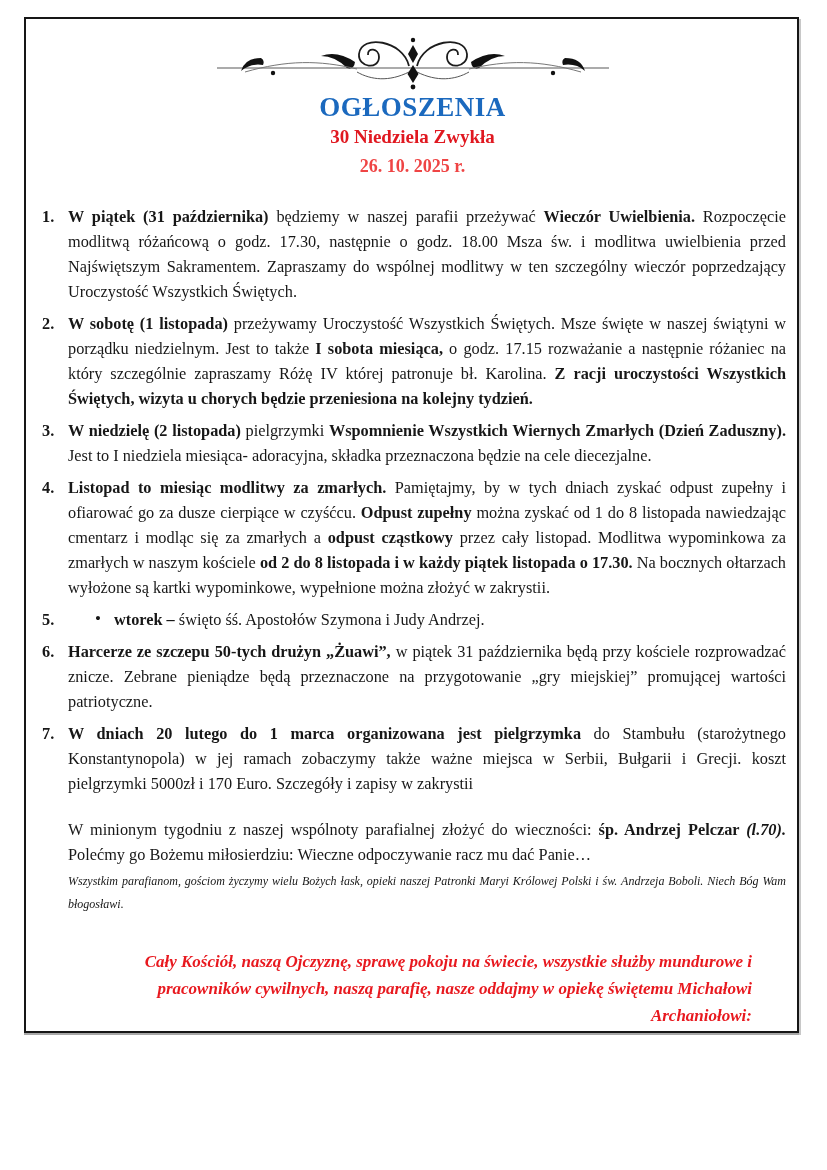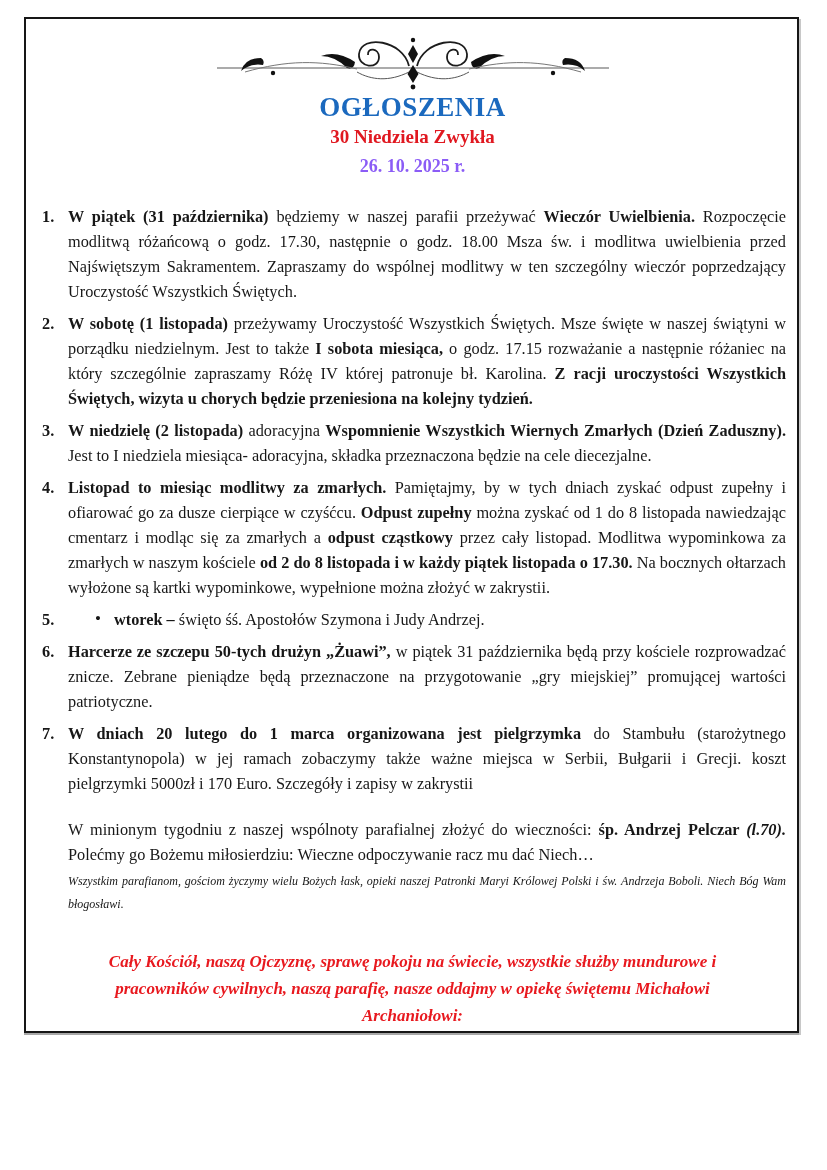--- a/index.html
+++ b/index.html
@@ -14,21 +14,21 @@
   .list{margin-top:27px;}
   .item{position:relative;padding-left:29px;margin-bottom:7px;text-align:justify;
         font-size:16.3px;line-height:25px;}
   .item .num{position:absolute;left:3px;top:0;font-weight:bold;}
   .bullet{position:relative;margin-left:23px;padding-left:23px;text-align:left;}
   .bullet .dot{position:absolute;left:4px;top:-1px;font-size:17px;}
   .b{font-weight:bold;text-align:center;}
   .i{font-style:italic;}
   .obituary{margin:21px 0 0 29px;text-align:justify;font-size:16.3px;line-height:25px;}
   .wishes{margin:3px 0 0 29px;text-align:justify;font-size:12px;line-height:23px;font-style:italic;}
-  .redblock{margin-top:32px;padding:0 34px;text-align:center;font-weight:bold;font-style:italic;
+  .redblock{margin-top:32px;padding:0 34px;text-align:right;font-weight:bold;font-style:italic;
             font-size:17px;line-height:27px;}
 </style>
 </head>
 <body>
 
 <div class="sheet">
 
   <svg class="ornament" width="396" height="58" viewBox="0 0 396 58" aria-hidden="true">
     <line x1="2" y1="36" x2="394" y2="36" stroke="#8f8f8f" stroke-width="1.4"></line>
     <g id="half-left">
@@ -48,33 +48,33 @@
       <path d="M46 26 q -16 0 -20 13 q 9 -8 22 -6 q 2 -5 -2 -7 Z" fill="#111"></path>
     </g>
     <circle cx="198" cy="8" r="2.2" fill="#111"></circle>
     <path d="M198 13 L203 22 L198 31 L193 22 Z" fill="#111"></path>
     <path d="M198 33 L203.5 42 L198 51 L192.5 42 Z" fill="#111"></path>
     <circle cx="198" cy="55" r="2.4" fill="#111"></circle>
   </svg>
 
   <h1 class="title" style="color:#1b69be">OGŁOSZENIA</h1>
   <h2 class="sub1" style="color:#e01820">30 Niedziela Zwykła</h2>
-  <h3 class="sub2" style="color:#8b5cf6">26. 10. 2025 r.</h3>
+  <h3 class="sub2" style="color:#ef4444">26. 10. 2025 r.</h3>
 
   <div class="list">
       <div class="item"><span class="num">1.</span><span><span class="b">W piątek (31 października) </span><span>będziemy w naszej parafii przeżywać </span><span class="b">Wieczór Uwielbienia. </span><span>Rozpoczęcie modlitwą różańcową o godz. 17.30, następnie o godz. 18.00 Msza św. i modlitwa uwielbienia przed Najświętszym Sakramentem. Zapraszamy do wspólnej modlitwy w ten szczególny wieczór poprzedzający Uroczystość Wszystkich Świętych.</span></span></div>
       <div class="item"><span class="num">2.</span><span><span class="b">W sobotę (1 listopada) </span><span>przeżywamy Uroczystość Wszystkich Świętych. Msze święte w naszej świątyni w porządku niedzielnym. Jest to także </span><span class="b">I sobota miesiąca, </span><span>o godz. 17.15 rozważanie a następnie różaniec na który szczególnie zapraszamy Różę IV której patronuje bł. Karolina. </span><span class="b">Z racji uroczystości Wszystkich Świętych, wizyta u chorych będzie przeniesiona na kolejny tydzień.</span></span></div>
-      <div class="item"><span class="num">3.</span><span><span class="b">W niedzielę (2 listopada) </span><span>adoracyjna </span><span class="b">Wspomnienie Wszystkich Wiernych Zmarłych (Dzień Zaduszny). </span><span>Jest to I niedziela miesiąca- adoracyjna, składka przeznaczona będzie na cele diecezjalne.</span></span></div>
+      <div class="item"><span class="num">3.</span><span><span class="b">W niedzielę (2 listopada) </span><span>pielgrzymki </span><span class="b">Wspomnienie Wszystkich Wiernych Zmarłych (Dzień Zaduszny). </span><span>Jest to I niedziela miesiąca- adoracyjna, składka przeznaczona będzie na cele diecezjalne.</span></span></div>
       <div class="item"><span class="num">4.</span><span><span class="b">Listopad to miesiąc modlitwy za zmarłych. </span><span>Pamiętajmy, by w tych dniach zyskać odpust zupełny i  ofiarować go za dusze cierpiące w czyśćcu. </span><span class="b">Odpust zupełny </span><span>można zyskać od 1 do 8 listopada nawiedzając cmentarz i modląc się za zmarłych a </span><span class="b">odpust cząstkowy </span><span>przez cały listopad.  Modlitwa wypominkowa za zmarłych w naszym kościele </span><span class="b">od 2 do 8 listopada i w każdy piątek listopada o  17.30. </span><span>Na bocznych ołtarzach wyłożone są kartki wypominkowe, wypełnione można złożyć w zakrystii.</span></span></div>
       <div class="item"><span class="num">5.</span><div class="bullet"><span class="dot">•</span><span><span class="b">wtorek – </span><span>święto śś. Apostołów  Szymona i Judy Andrzej.</span></span></div></div>
       <div class="item"><span class="num">6.</span><span><span class="b">Harcerze ze szczepu 50-tych drużyn „Żuawi”, </span><span>w piątek 31 października będą przy kościele rozprowadzać znicze. Zebrane pieniądze będą przeznaczone na przygotowanie „gry miejskiej” promującej wartości patriotyczne.</span></span></div>
       <div class="item"><span class="num">7.</span><span><span class="b">W dniach 20 lutego do 1 marca organizowana jest pielgrzymka </span><span>do Stambułu (starożytnego Konstantynopola) w jej ramach zobaczymy także ważne miejsca w Serbii, Bułgarii i Grecji. koszt pielgrzymki 5000zł i 170 Euro. Szczegóły i zapisy w zakrystii</span></span></div>
     </div>
 
-  <p class="obituary"><span>W minionym tygodniu z naszej wspólnoty parafialnej złożyć do wieczności: </span><span class="b">śp. Andrzej Pelczar </span><span class="b i">(l.70). </span><span>Polećmy go Bożemu miłosierdziu: Wieczne odpoczywanie racz mu dać Niech…</span></p>
+  <p class="obituary"><span>W minionym tygodniu z naszej wspólnoty parafialnej złożyć do wieczności: </span><span class="b">śp. Andrzej Pelczar </span><span class="b i">(l.70). </span><span>Polećmy go Bożemu miłosierdziu: Wieczne odpoczywanie racz mu dać Panie…</span></p>
 
   <p class="wishes"><span class="i">Wszystkim parafianom, gościom życzymy wielu Bożych łask, opieki naszej Patronki Maryi Królowej Polski i  św. Andrzeja Boboli.   Niech Bóg Wam błogosławi.</span></p>
 
   <div class="redblock" style="color:#e8191f">
     <span>Cały Kościół, naszą Ojczyznę, sprawę pokoju na świecie, wszystkie służby mundurowe i pracowników cywilnych, naszą parafię, nasze oddajmy w opiekę świętemu Michałowi Archaniołowi:</span><br>
   </div>
 
 </div>
 
 </body></html>

